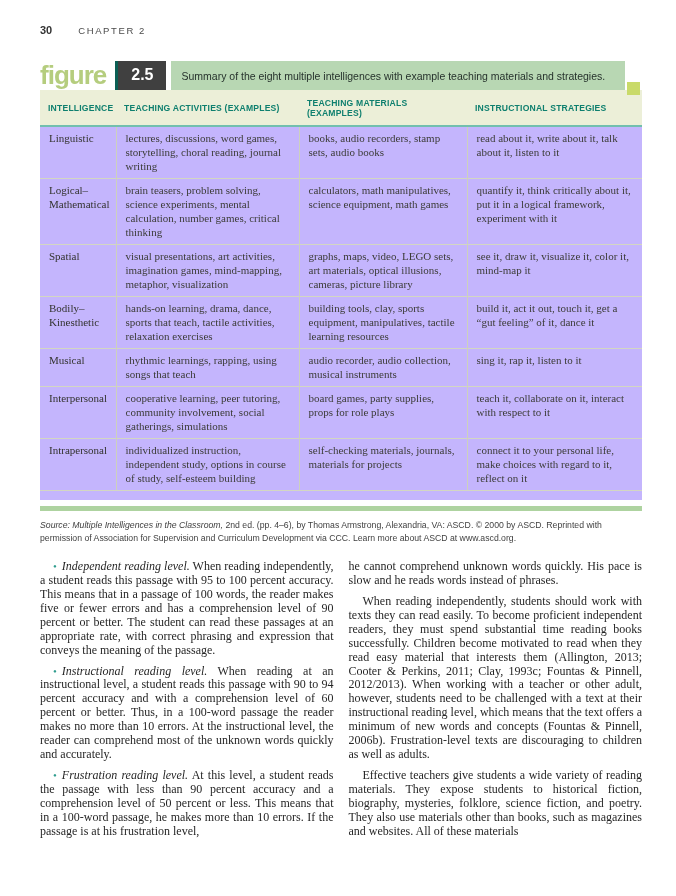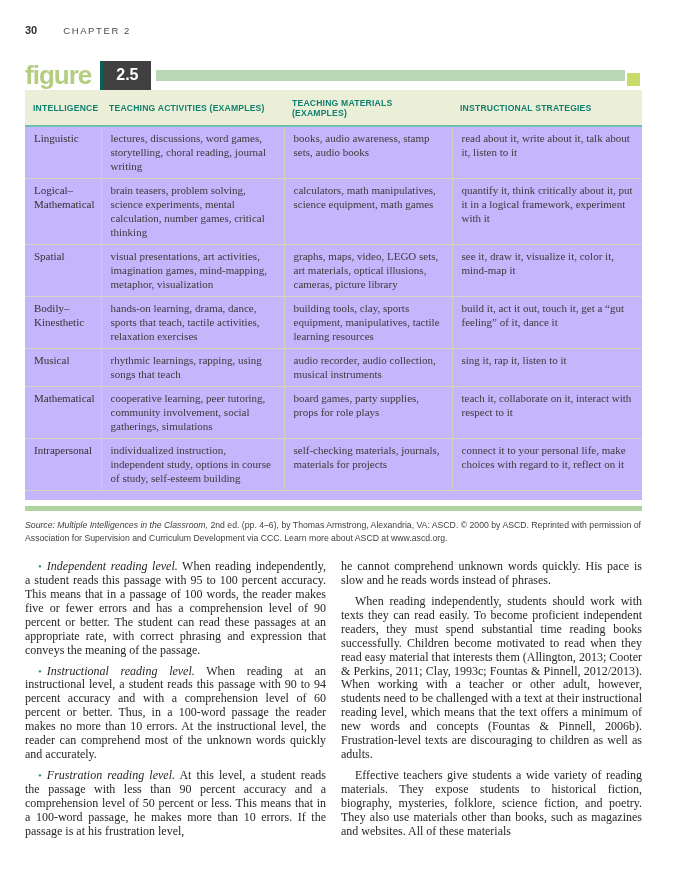--- a/index.html
+++ b/index.html
@@ -2,21 +2,21 @@
 <html><head>
 <meta charset="utf-8">
 <style>
   * { margin: 0; padding: 0; box-sizing: border-box; }
   html, body { background: #ffffff; }
   .page {
     width: 676px; height: 896px;
     background: #ffffff;
     font-family: "Liberation Serif", serif;
     color: #222;
-    padding: 24px 34px 0 25px;
+    padding: 24px 34px 0 40px;
     overflow: hidden;
     position: relative;
   }
   
   .running-head { display: flex; align-items: baseline; gap: 26px; margin-bottom: 24px;
     font-family: "Liberation Sans", sans-serif; }
   .page-num { font-size: 11px; font-weight: bold; color: #333; }
   .chapter { font-size: 9.5px; letter-spacing: 1.6px; color: #4a4a4a; }
 
   
@@ -96,20 +96,21 @@
   <div class="running-head">
     <span class="page-num">30</span>
     <span class="chapter">CHAPTER 2</span>
   </div>
 
   <div class="figure-block">
     <div class="fig-head">
       <span class="fig-word">figure</span>
       <span class="fig-num">2.5</span>
       <div class="fig-caption-band">
+        <span class="cap">Summary of the eight multiple intelligences with example teaching materials and strategies.</span>
         <span class="corner-square"></span>
       </div>
     </div>
 
     <div class="table-wrap">
       <table class="mi-table">
         <colgroup>
             <col class="c-int">
             <col class="c-act">
             <col class="c-mat">
@@ -120,21 +121,21 @@
             <th>INTELLIGENCE</th>
             <th>TEACHING ACTIVITIES (EXAMPLES)</th>
             <th>TEACHING MATERIALS (EXAMPLES)</th>
             <th>INSTRUCTIONAL STRATEGIES</th>
           </tr>
         </thead>
         <tbody>
           <tr>
             <td class="int">Linguistic</td>
             <td>lectures, discussions, word games, storytelling, choral reading, journal writing</td>
-            <td>books, audio awareness, stamp sets, audio books</td>
+            <td>books, audio recorders, stamp sets, audio books</td>
             <td>read about it, write about it, talk about it, listen to it</td>
           </tr>
           <tr>
             <td class="int">Logical–Mathematical</td>
             <td>brain teasers, problem solving, science experiments, mental calculation, number games, critical thinking</td>
             <td>calculators, math manipulatives, science equipment, math games</td>
             <td>quantify it, think critically about it, put it in a logical framework, experiment with it</td>
           </tr>
           <tr>
             <td class="int">Spatial</td>
@@ -148,21 +149,21 @@
             <td>building tools, clay, sports equipment, manipulatives, tactile learning resources</td>
             <td>build it, act it out, touch it, get a “gut feeling” of it, dance it</td>
           </tr>
           <tr>
             <td class="int">Musical</td>
             <td>rhythmic learnings, rapping, using songs that teach</td>
             <td>audio recorder, audio collection, musical instruments</td>
             <td>sing it, rap it, listen to it</td>
           </tr>
           <tr>
-            <td class="int">Mathematical</td>
+            <td class="int">Interpersonal</td>
             <td>cooperative learning, peer tutoring, community involvement, social gatherings, simulations</td>
             <td>board games, party supplies, props for role plays</td>
             <td>teach it, collaborate on it, interact with respect to it</td>
           </tr>
           <tr>
             <td class="int">Intrapersonal</td>
             <td>individualized instruction, independent study, options in course of study, self-esteem building</td>
             <td>self-checking materials, journals, materials for projects</td>
             <td>connect it to your personal life, make choices with regard to it, reflect on it</td>
           </tr>

